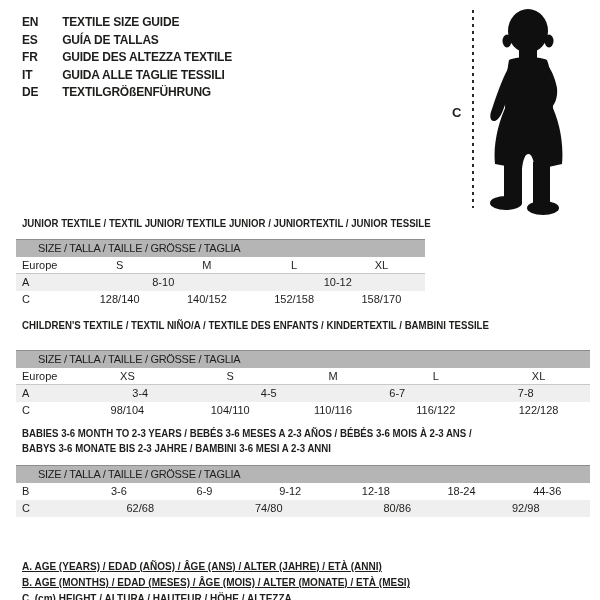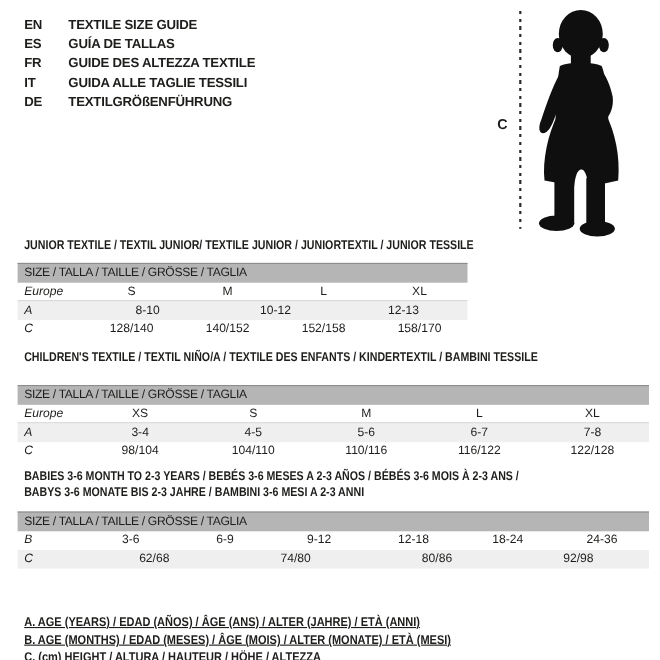--- a/index.html
+++ b/index.html
@@ -22,25 +22,25 @@
   .toddler{position:absolute;left:481px;top:6px;}
 
   
   .tbl-title{position:absolute;left:22px;font-size:11.5px;font-weight:bold;white-space:nowrap;
     transform:scaleX(0.84);transform-origin:0 0;line-height:15px;}
   .tbl{position:absolute;left:16px;font-size:11px;}
   .t1{top:239px;width:409px;}
   .t2{top:350px;width:574px;}
   .t3{top:465px;width:574px;}
   .band{height:18px;line-height:17px;background:#b5b5b5;border-top:1px solid #8d8d8d;
-    padding-left:6px;box-sizing:border-box;letter-spacing:-0.3px;white-space:nowrap;}
+    padding-left:22px;box-sizing:border-box;letter-spacing:-0.3px;white-space:nowrap;}
   .row{display:flex;height:17px;line-height:17px;box-sizing:border-box;}
   .row.underlined{border-bottom:1px solid #c9c9c9;line-height:16px;}
   .row.shaded{background:#efefef;}
-  .lab{width:60px;padding-left:6px;box-sizing:border-box;font-style:italic;}
+  .lab{width:60px;padding-left:6px;box-sizing:border-box;}
   .cell{flex:1;text-align:center;}
 
   
   .footnotes{position:absolute;left:22px;top:558px;text-decoration:underline;}
   .fn{font-size:11.5px;font-weight:bold;line-height:16px;white-space:nowrap;
     transform:scaleX(0.87);transform-origin:0 0;}
 </style>
 </head>
 <body>
 
@@ -95,21 +95,20 @@
       <span class="lab">Europe</span>
       <span class="cell">S</span>
       <span class="cell">M</span>
       <span class="cell">L</span>
       <span class="cell">XL</span>
     </div>
     <div class="row shaded">
       <span class="lab">A</span>
       <span class="cell">8-10</span>
       <span class="cell">10-12</span>
-      <span class="cell">12-13</span>
     </div>
     <div class="row">
       <span class="lab">C</span>
       <span class="cell">128/140</span>
       <span class="cell">140/152</span>
       <span class="cell">152/158</span>
       <span class="cell">158/170</span>
     </div>
   </div>
 
@@ -121,21 +120,20 @@
       <span class="cell">XS</span>
       <span class="cell">S</span>
       <span class="cell">M</span>
       <span class="cell">L</span>
       <span class="cell">XL</span>
     </div>
     <div class="row shaded">
       <span class="lab">A</span>
       <span class="cell">3-4</span>
       <span class="cell">4-5</span>
-      <span class="cell">5-6</span>
       <span class="cell">6-7</span>
       <span class="cell">7-8</span>
     </div>
     <div class="row">
       <span class="lab">C</span>
       <span class="cell">98/104</span>
       <span class="cell">104/110</span>
       <span class="cell">110/116</span>
       <span class="cell">116/122</span>
       <span class="cell">122/128</span>
@@ -148,21 +146,21 @@
   </div>
   <div class="tbl t3">
     <div class="band">SIZE / TALLA / TAILLE / GRÖSSE / TAGLIA</div>
     <div class="row">
       <span class="lab">B</span>
       <span class="cell">3-6</span>
       <span class="cell">6-9</span>
       <span class="cell">9-12</span>
       <span class="cell">12-18</span>
       <span class="cell">18-24</span>
-      <span class="cell">24-36</span>
+      <span class="cell">44-36</span>
     </div>
     <div class="row shaded">
       <span class="lab">C</span>
       <span class="cell">62/68</span>
       <span class="cell">74/80</span>
       <span class="cell">80/86</span>
       <span class="cell">92/98</span>
     </div>
   </div>
 

